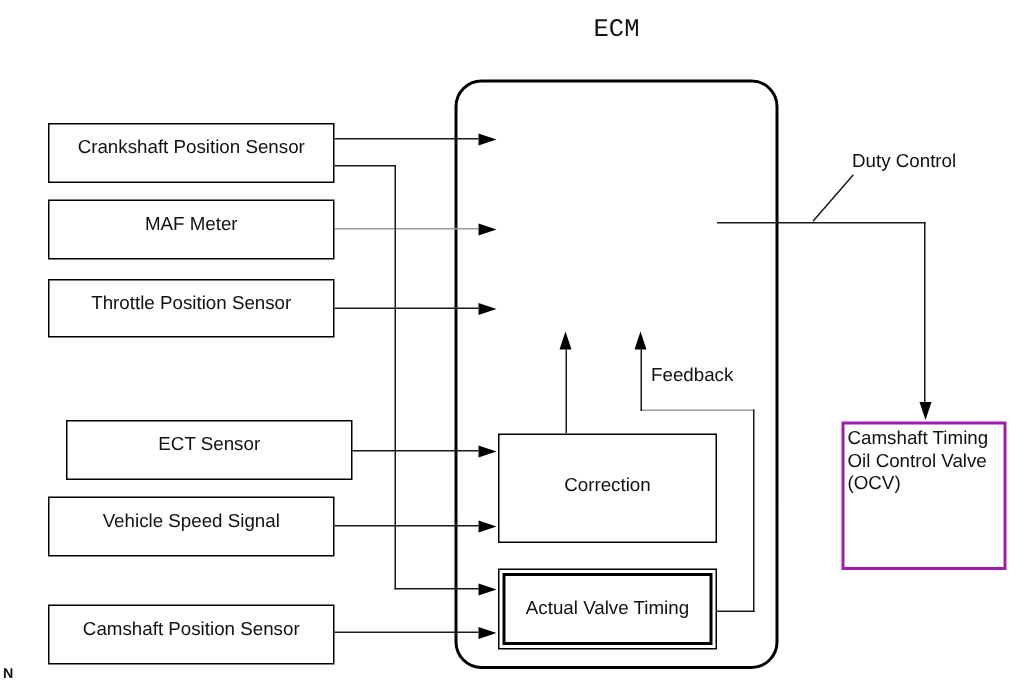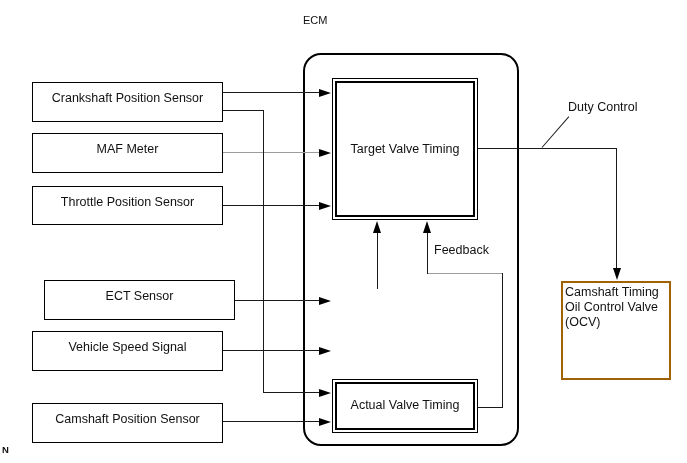--- a/index.html
+++ b/index.html
@@ -68,25 +68,25 @@
     border-left:4px solid transparent;
     border-right:4px solid transparent;
   }
   .leader{
     position:absolute;
     width:41px;height:1px;background:#1a1a1a;
     transform-origin:0 50%;
     transform:rotate(-49deg);
   }
   .annot{position:absolute;font-size:12.5px;line-height:15px;white-space:nowrap;}
-  .ecm-title{position:absolute;text-align:left;font-size:11px;}
+  .ecm-title{position:absolute;text-align:center;font-size:17px;font-family:Liberation Mono, monospace;}
   .ocv{
     position:absolute;
     box-sizing:border-box;
-    border:2px solid #a16207;
+    border:2px solid #a21caf;
     background:#fff;
     font-size:12.5px;line-height:15px;
     padding:2px 1px 20px 2px;
   }
   .corner-mark{position:absolute;font-size:9.5px;font-weight:bold;}
 </style>
 </head>
 <body>
 
 <div class="canvas">
@@ -140,24 +140,22 @@
   <div class="box" style="left:32px;top:280px;width:191px;height:40px;margin-left:12px;">
     <span class="lbl">ECT Sensor</span>
   </div>
   <div class="box" style="left:32px;top:331px;width:191px;height:40px;">
     <span class="lbl">Vehicle Speed Signal</span>
   </div>
   <div class="box" style="left:32px;top:403px;width:191px;height:40px;">
     <span class="lbl">Camshaft Position Sensor</span>
   </div>
 
-  <div class="dbox" style="left:332px;top:78px;width:146px;height:142px;">
-    <div class="dinner">
-      <span class="lbl">Target Valve Timing</span>
-    </div>
+  <div class="box" style="left:332px;top:289px;width:146px;height:73px;">
+    <span class="lbl" style="padding-bottom:4px;">Correction</span>
   </div>
   <div class="dbox" style="left:332px;top:379px;width:146px;height:54px;">
     <div class="dinner">
       <span class="lbl" style="padding-bottom:2px;">Actual Valve Timing</span>
     </div>
   </div>
 
   <div class="ocv" style="left:561px;top:281px;width:110px;height:99px;">Camshaft Timing Oil Control Valve (OCV)</div>
 
   <div class="corner-mark" style="left:2px;top:444px;">N</div>

